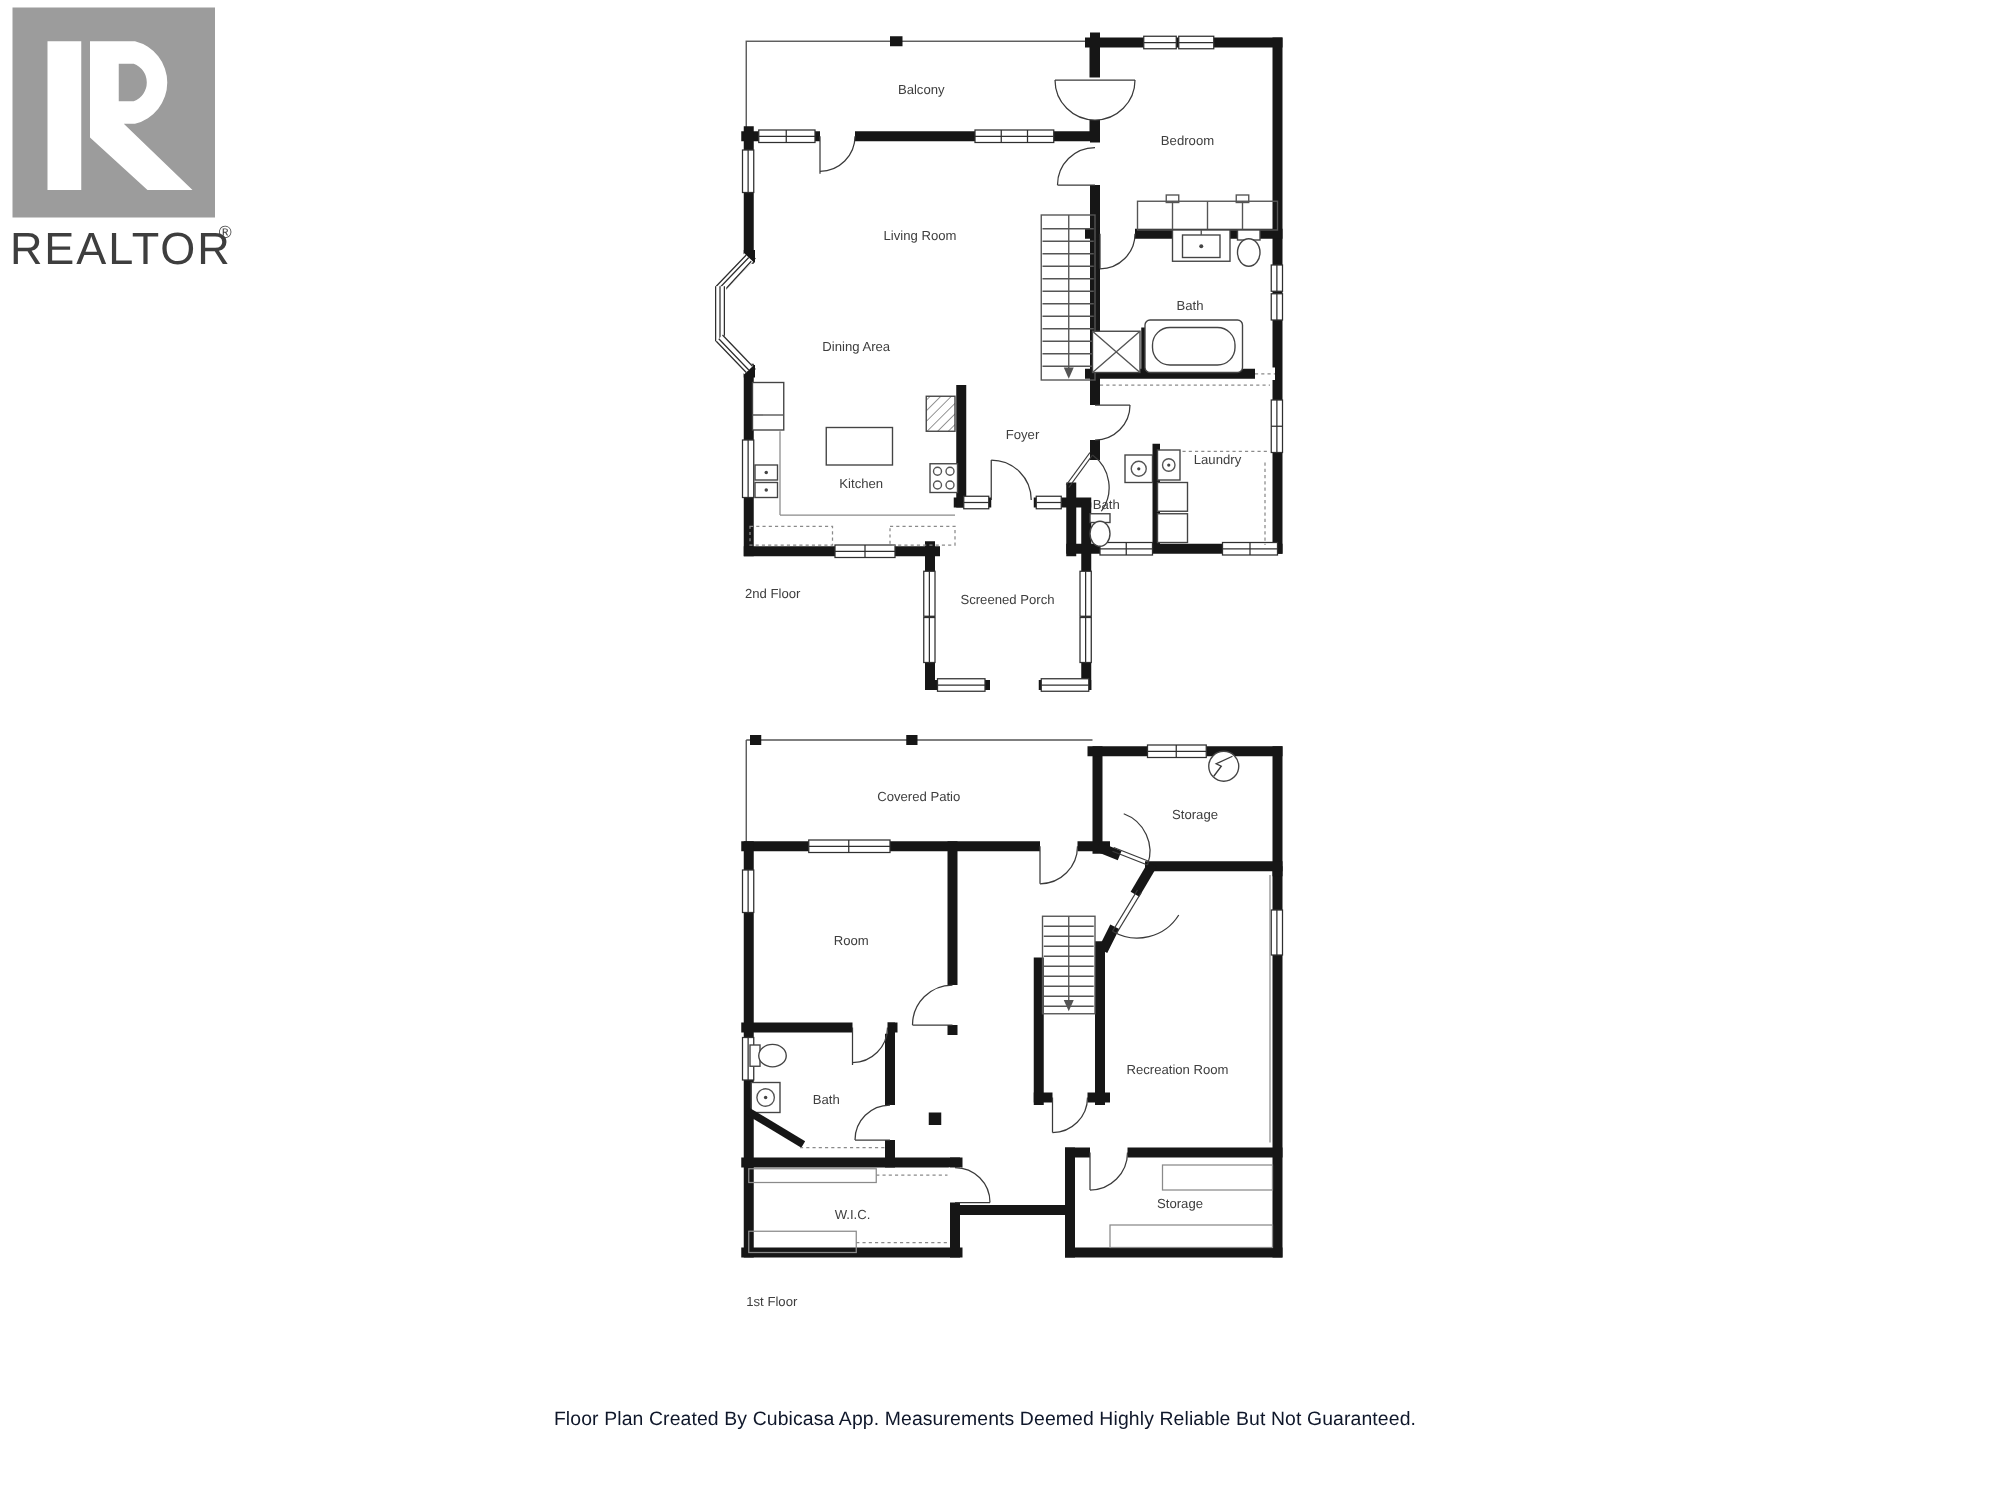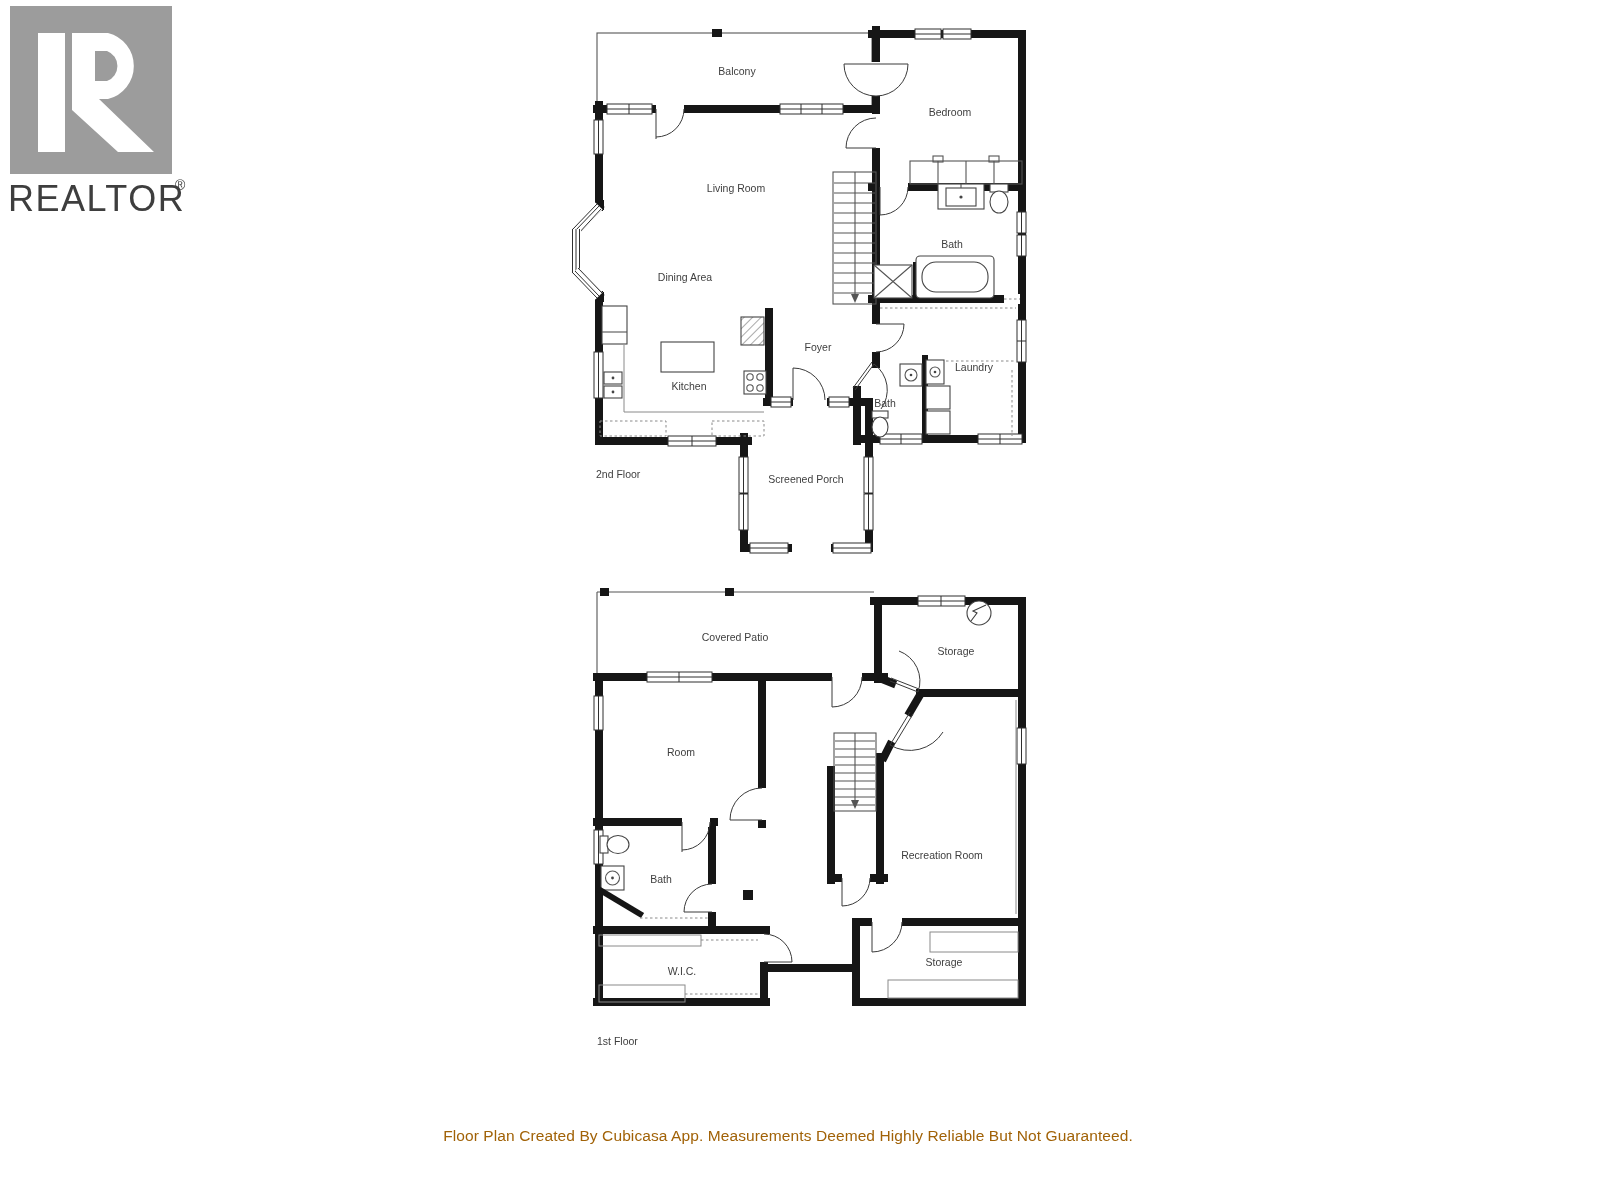--- a/index.html
+++ b/index.html
@@ -1,21 +1,21 @@
 <!DOCTYPE html>
 <html><head>
 <meta charset="utf-8">
 <style>
   html,body{margin:0;padding:0;background:#fff;}
   body{position:relative;width:1600px;height:1200px;overflow:hidden;
        font-family:"Liberation Sans",sans-serif;}
   #logo{position:absolute;left:8px;top:4px;}
   #plan{position:absolute;left:555px;top:20px;}
   #footer{position:absolute;top:1127px;left:0;width:1576px;text-align:center;
-          font-size:15.5px;color:#a16207;letter-spacing:.1px;}
+          font-size:15.5px;color:#0f172a;letter-spacing:.1px;}
   svg text{font-family:"Liberation Sans",sans-serif;fill:#3e3e3e;}
   .room-lb{font-size:10.5px;}
   .floor-lb{font-size:10.5px;}
   .wall{stroke:#161616;stroke-width:8;fill:none;stroke-linecap:square;}
   .wallthin{stroke:#161616;stroke-width:6;fill:none;stroke-linecap:square;}
   .thin{stroke:#555;stroke-width:1.1;fill:none;}
   .fix{stroke:#444;stroke-width:1.1;fill:#fff;}
   .gray{stroke:#8a8a8a;stroke-width:1;fill:none;}
   .dash{stroke:#8a8a8a;stroke-width:1;fill:none;stroke-dasharray:2.5,2.5;}
   .win{fill:#fff;stroke:#2f2f2f;stroke-width:1;}

